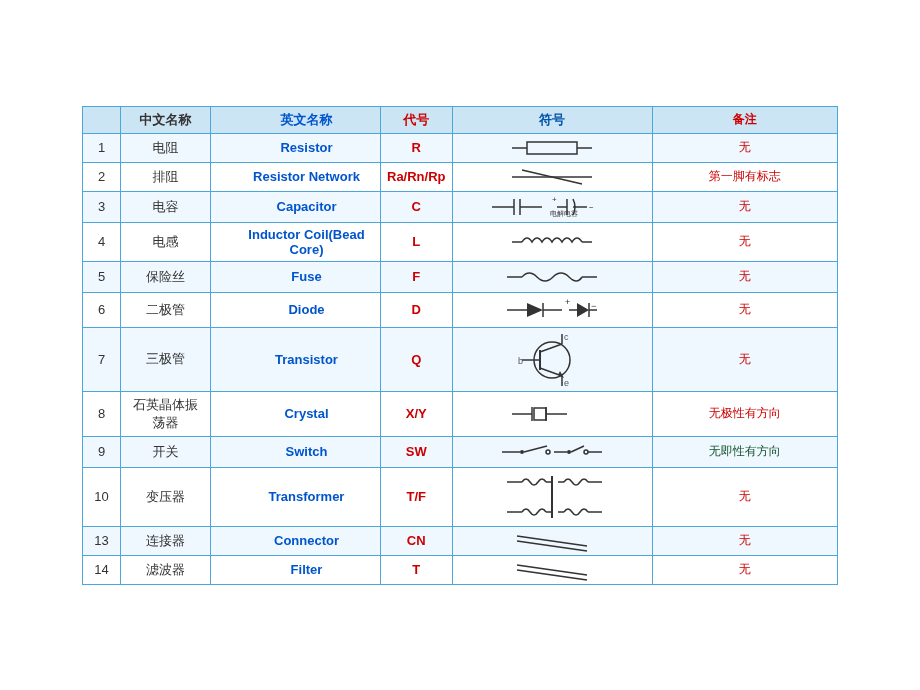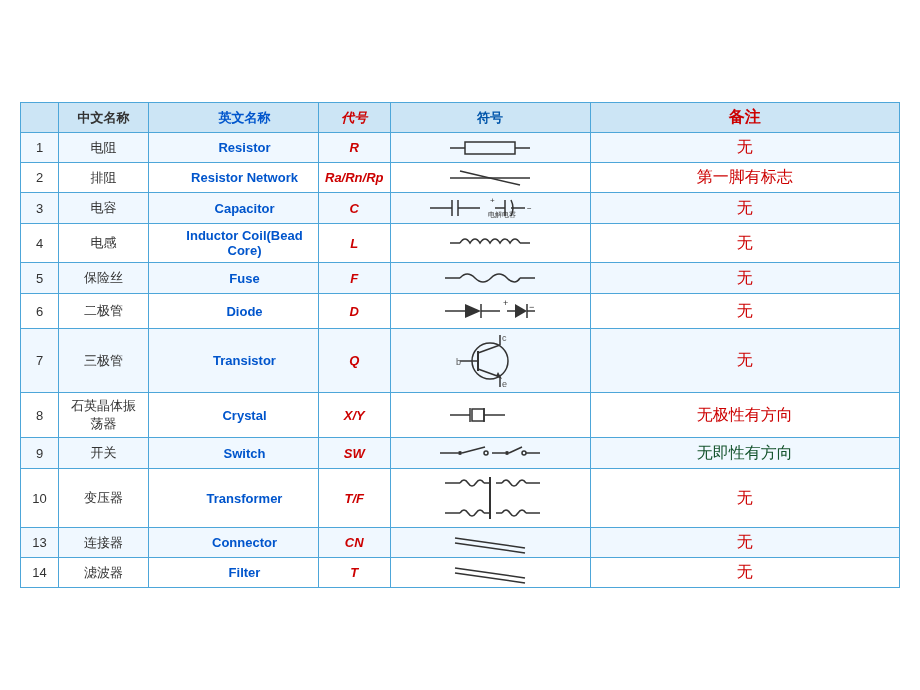--- a/index.html
+++ b/index.html
@@ -6,21 +6,21 @@
     body {
       background: #fff;
       font-family: Arial, "Microsoft YaHei", sans-serif;
       display: flex;
       justify-content: center;
       align-items: center;
       min-height: 690px;
       width: 920px;
     }
     .page-wrapper {
-      width: 880px;
+      width: 756px;
       margin: 12px auto;
     }
     table {
       width: 100%;
       border-collapse: collapse;
       border: 1.5px solid #4da6d9;
     }
     th, td {
       border: 1px solid #4da6d9;
       padding: 4px 6px;
@@ -54,28 +54,27 @@
       font-weight: bold;
       color: #0055cc;
       font-size: 13px;
       padding-left: 28px;
     }
     .col-code {
       width: 70px;
       font-weight: bold;
       color: #cc0000;
       font-size: 13px;
-      font-style: italic;
     }
     .col-symbol {
       width: 200px;
       font-size: 13px;
     }
     .col-note {
-      font-size: 16px;
+      font-size: 12px;
       color: #cc0000;
     }
     .symbol-svg {
       display: flex;
       align-items: center;
       justify-content: center;
     }
     svg {
       overflow: visible;
     }

